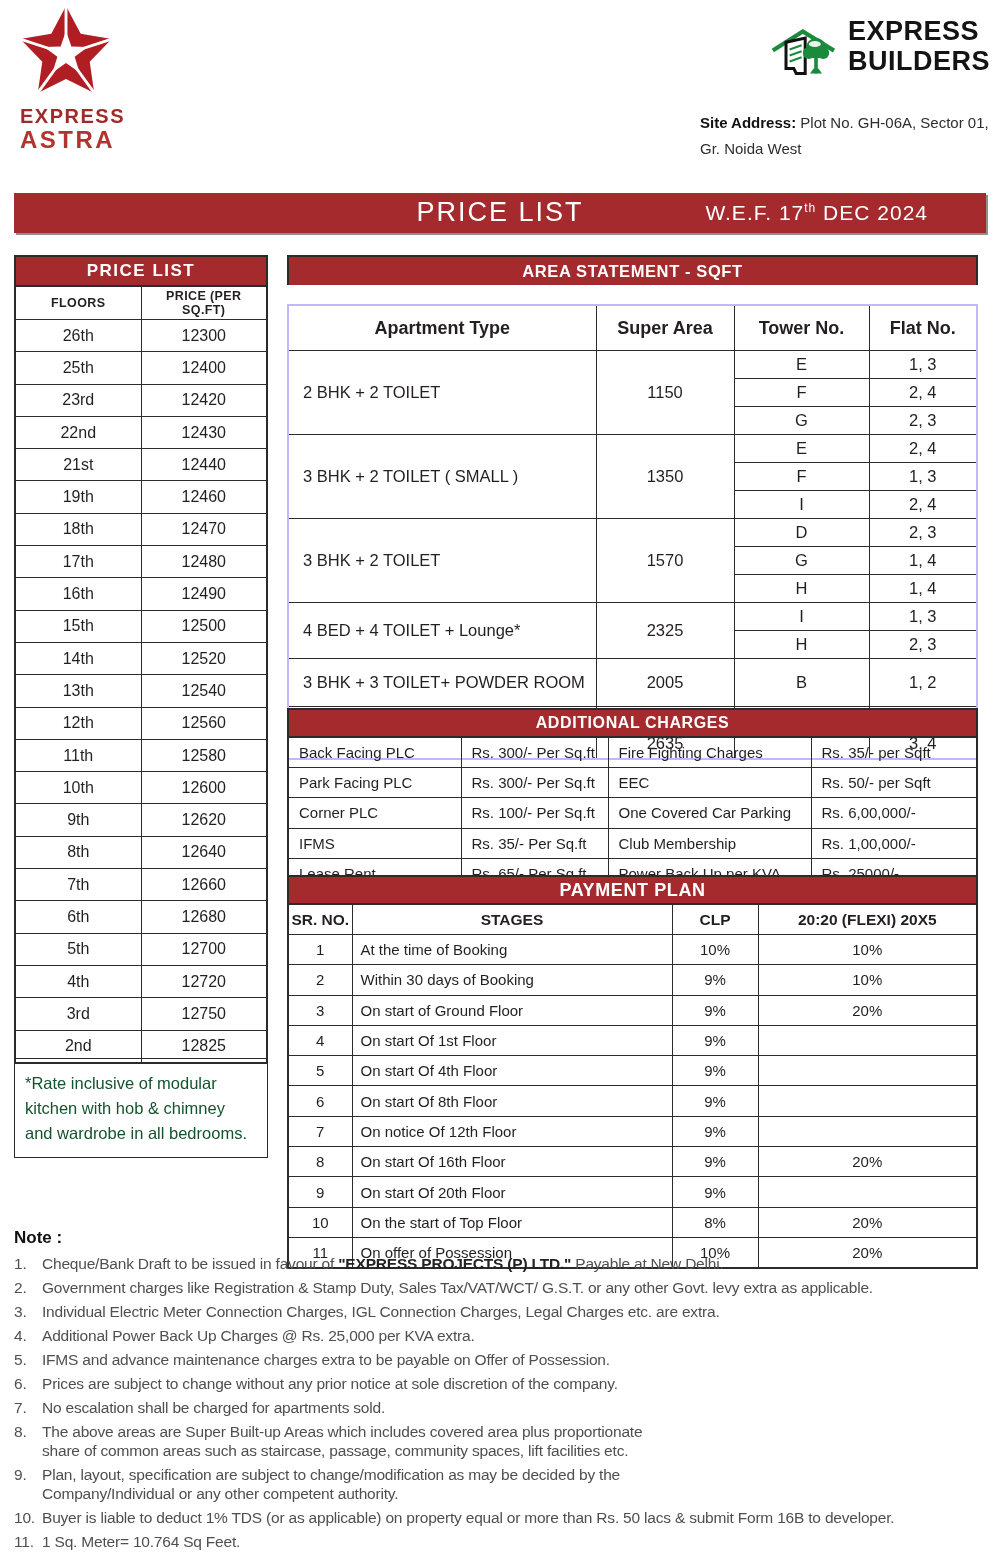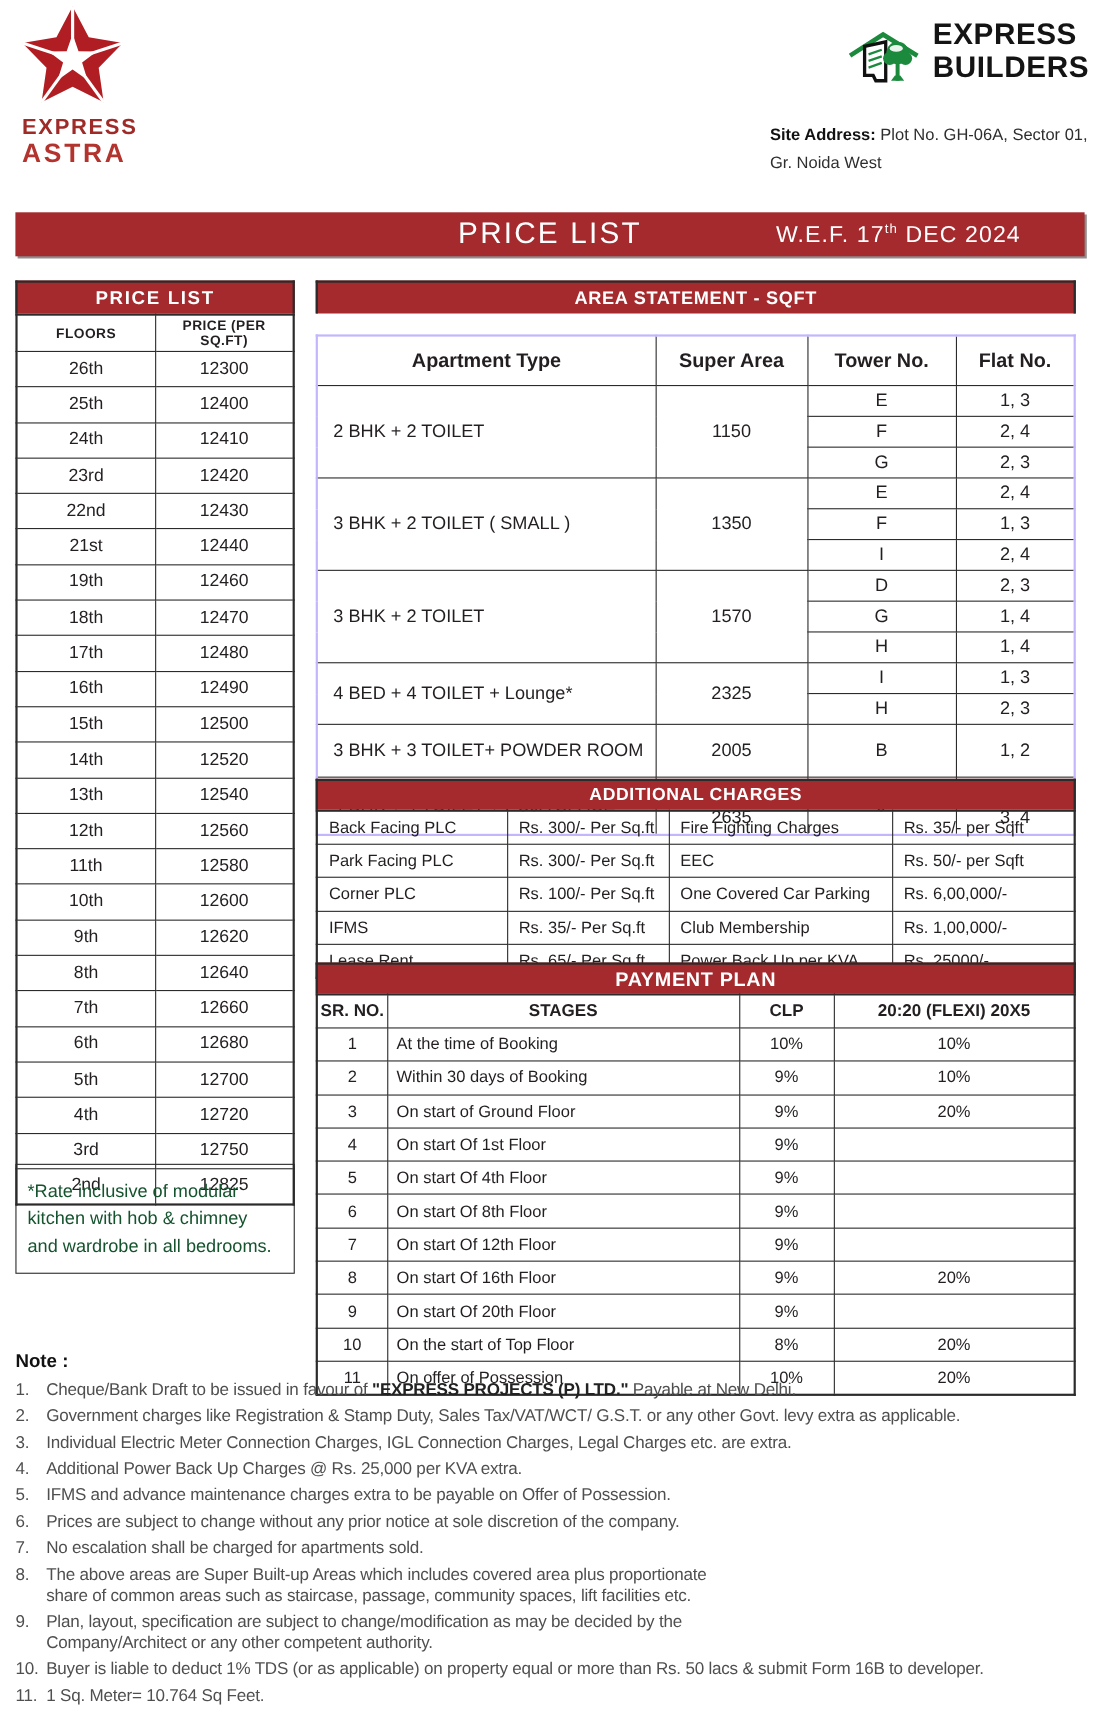--- a/index.html
+++ b/index.html
@@ -139,24 +139,20 @@
       <tbody>
           <tr>
             <td>26th</td>
             <td>12300</td>
           </tr>
           <tr>
             <td>25th</td>
             <td>12400</td>
           </tr>
           <tr>
-            <td>24th</td>
-            <td>12410</td>
-          </tr>
-          <tr>
             <td>23rd</td>
             <td>12420</td>
           </tr>
           <tr>
             <td>22nd</td>
             <td>12430</td>
           </tr>
           <tr>
             <td>21st</td>
             <td>12440</td>
@@ -419,21 +415,21 @@
             <td></td>
           </tr>
           <tr>
             <td>6</td>
             <td class="stage">On start Of 8th Floor</td>
             <td>9%</td>
             <td></td>
           </tr>
           <tr>
             <td>7</td>
-            <td class="stage">On start Of 12th Floor</td>
+            <td class="stage">On notice Of 12th Floor</td>
             <td>9%</td>
             <td></td>
           </tr>
           <tr>
             <td>8</td>
             <td class="stage">On start Of 16th Floor</td>
             <td>9%</td>
             <td>20%</td>
           </tr>
           <tr>
@@ -488,21 +484,21 @@
         <div class="note-item">
           <span class="num">7.</span>
           <span class="txt"><span>No escalation shall be charged for apartments sold.</span></span>
         </div>
         <div class="note-item">
           <span class="num">8.</span>
           <span class="txt"><span>The above areas are Super Built-up Areas which includes covered area plus proportionate</span><span class="l2">share of common areas such as staircase, passage, community spaces, lift facilities etc.</span></span>
         </div>
         <div class="note-item">
           <span class="num">9.</span>
-          <span class="txt"><span>Plan, layout, specification are subject to change/modification as may be decided by the</span><span class="l2">Company/Architect or any other competent authority.</span></span>
+          <span class="txt"><span>Plan, layout, specification are subject to change/modification as may be decided by the</span><span class="l2">Company/Individual or any other competent authority.</span></span>
         </div>
         <div class="note-item">
           <span class="num">10.</span>
           <span class="txt"><span>Buyer is liable to deduct 1% TDS (or as applicable) on property equal or more than Rs. 50 lacs &amp; submit Form 16B to developer.</span></span>
         </div>
         <div class="note-item">
           <span class="num">11.</span>
           <span class="txt"><span>1 Sq. Meter= 10.764 Sq Feet.</span></span>
         </div>
       </div>

